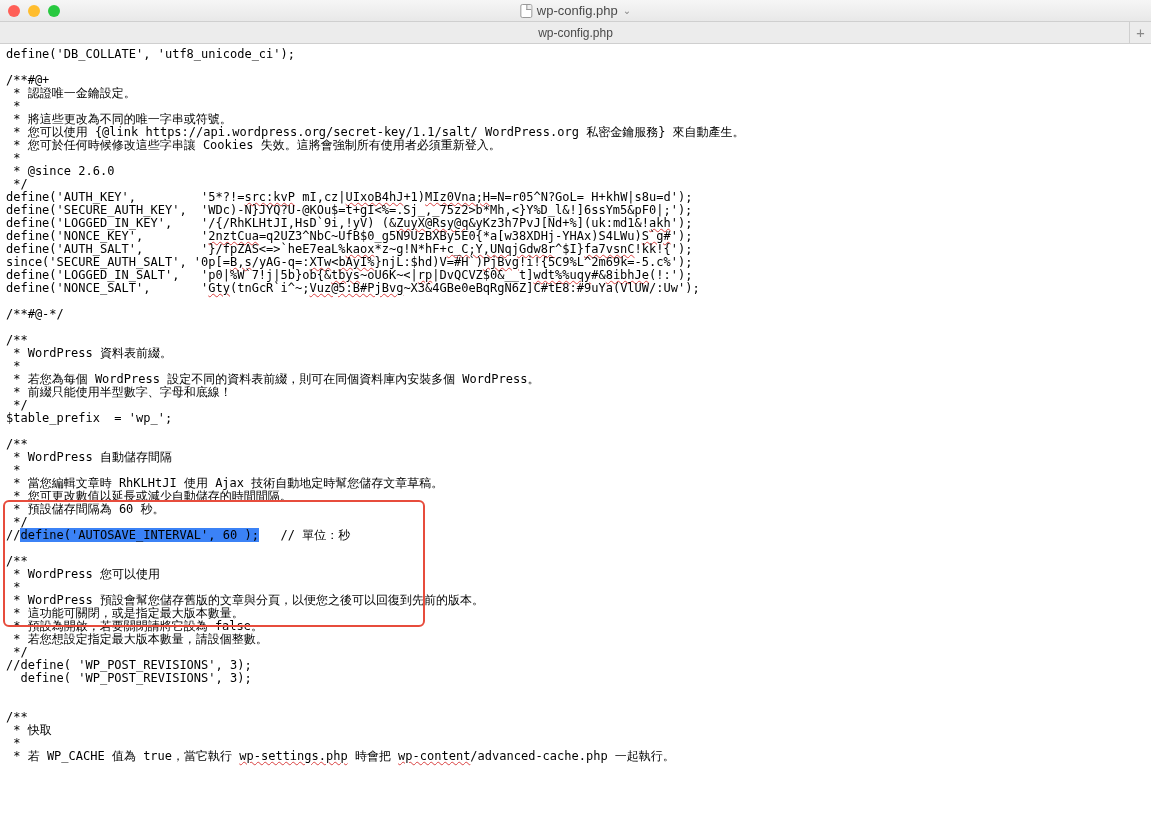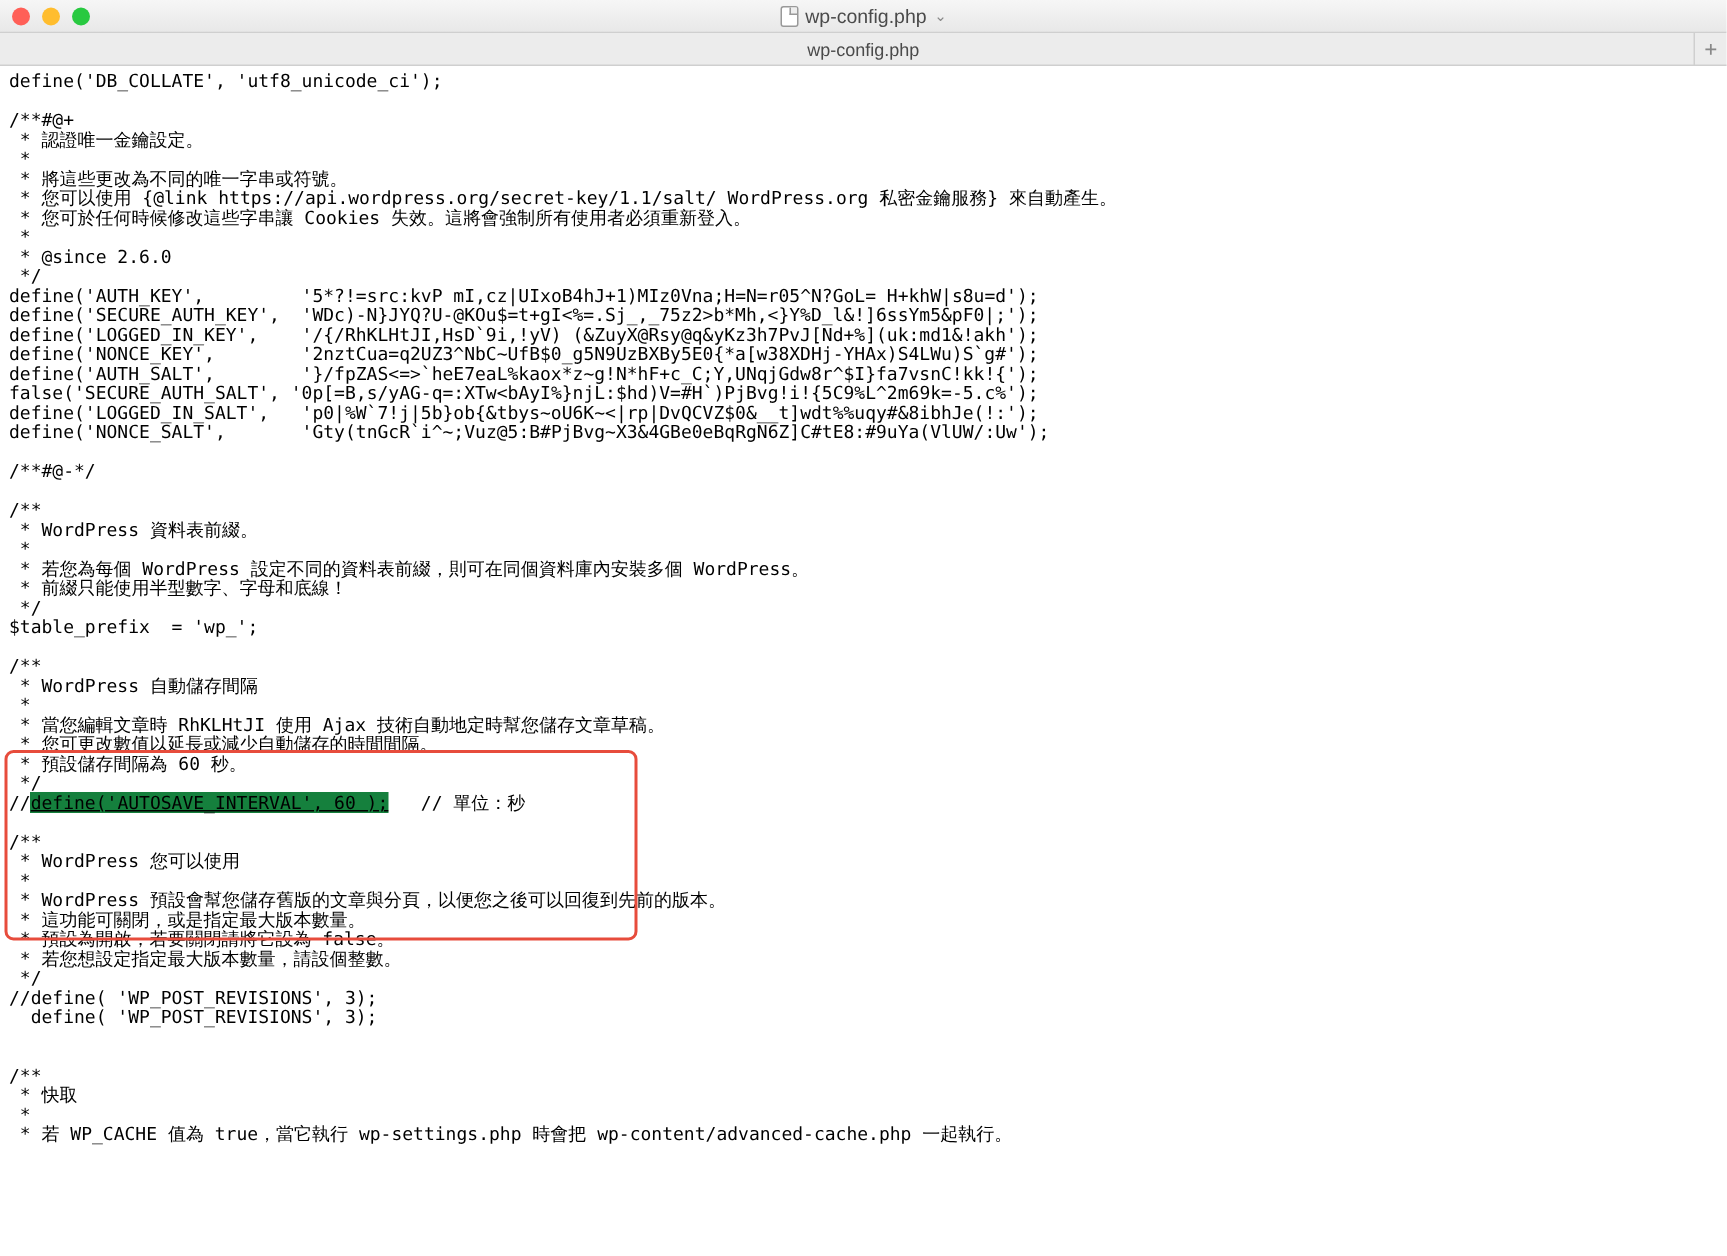--- a/index.html
+++ b/index.html
@@ -10,22 +10,22 @@
     .red { background: #ff5f57; }
     .yellow { background: #ffbd2e; }
     .green { background: #28c940; }
     .titlecenter { position: absolute; left: 50%; transform: translateX(-50%); display: flex; align-items: center; gap: 5px; color: #4a4a4a; font-family: -apple-system, "Helvetica Neue", sans-serif; font-size: 13px; }
     .doc-icon { width: 12px; height: 14px; background: #fff; border: 1px solid #999; border-radius: 2px; position: relative; }
     .doc-icon::after { content: ""; position: absolute; top: 0; right: 0; width: 4px; height: 4px; background: #eee; border-left: 1px solid #999; border-bottom: 1px solid #999; }
     .tabbar { height: 22px; background: #ececec; border-bottom: 1px solid #cfcfcf; display: flex; align-items: center; justify-content: center; position: relative; }
     .tab { flex: 1; font-family: -apple-system, "Helvetica Neue", sans-serif; font-size: 12px; text-align: center; color: #4a4a4a; line-height: 22px; }
     .addtab { position: absolute; right: 0; top: 0; width: 22px; height: 22px; border-left: 1px solid #cfcfcf; text-align: center; line-height: 22px; color: #888; font-size: 14px; }
     .editor { white-space: pre; padding: 4px 6px 10px 6px; color: #000; line-height: 13px; letter-spacing: 0; overflow: auto; height: calc(837px - 44px); }
-    .sq { text-decoration-style: wavy; text-decoration-color: #d94040; text-decoration-thickness: 1px; text-underline-offset: 1px; }
-    .hl { background: #15803d; text-decoration: underline; }
+    .sq { text-decoration: underline; text-decoration-style: wavy; text-decoration-color: #d94040; text-decoration-thickness: 1px; text-underline-offset: 1px; }
+    .hl { background: #3b82f6; }
     .redbox { position: absolute; border: 2px solid #e74c3c; border-radius: 6px; pointer-events: none; }
     .container { position: relative; }
   </style>
 </head>
 <body>
 
 <div class="titlebar">
   <div class="traffic">
     <div class="tlight red"></div>
     <div class="tlight yellow"></div>
@@ -53,21 +53,21 @@
 <span> * 您可以使用 {@link https://api.wordpress.org/secret-key/1.1/salt/ WordPress.org 私密金鑰服務} 來自動產生。</span>
 <span> * 您可於任何時候修改這些字串讓 Cookies 失效。這將會強制所有使用者必須重新登入。</span>
 <span> *</span>
 <span> * @since 2.6.0</span>
 <span> */</span>
 <span>define('AUTH_KEY',         '5*?!=</span><span class="sq">src:kvP</span><span> mI,cz|</span><span class="sq">UIxoB4hJ</span><span>+1)</span><span class="sq">MIz0Vna;H</span><span>=N=r05^N?GoL= H+khW|s8u=d');</span>
 <span>define('SECURE_AUTH_KEY',  'WDc)-N}JYQ?U-@KOu$=t+gI&lt;%=.Sj_,_75z2&gt;b*Mh,&lt;}Y%D_l&amp;!]6ssYm5&amp;pF0|;');</span>
 <span>define('LOGGED_IN_KEY',    '/{/RhKLHtJI,HsD`9i,!yV) (&amp;</span><span class="sq">ZuyX@Rsy@q</span><span>&amp;yKz3h7PvJ[Nd+%](uk:md1&amp;!</span><span class="sq">akh</span><span>');</span>
 <span>define('NONCE_KEY',        '</span><span class="sq">2nztCua</span><span>=q2UZ3^NbC~UfB$0_g5N9UzBXBy5E0{*a[w38XDHj-YHAx)S4LWu)</span><span class="sq">S`g#</span><span>');</span>
 <span>define('AUTH_SALT',        '}/fpZAS&lt;=&gt;`heE7eaL%</span><span class="sq">kaox</span><span>*z~g!N*hF+</span><span class="sq">c_C;Y,UNqjGdw8r</span><span>^$I}</span><span class="sq">fa7vsnC</span><span>!kk!{');</span>
-<span>false('SECURE_AUTH_SALT', '0p[=</span><span class="sq">B,s</span><span>/yAG-q=:</span><span class="sq">XTw</span><span>&lt;</span><span class="sq">bAyI%</span><span>}njL:$hd)V=#H`)</span><span class="sq">PjBvg</span><span>!i!{5C9%L^2m69k=-5.c%');</span>
+<span>since('SECURE_AUTH_SALT', '0p[=</span><span class="sq">B,s</span><span>/yAG-q=:</span><span class="sq">XTw</span><span>&lt;</span><span class="sq">bAyI%</span><span>}njL:$hd)V=#H`)</span><span class="sq">PjBvg</span><span>!i!{5C9%L^2m69k=-5.c%');</span>
 <span>define('LOGGED_IN_SALT',   'p0|%W`7!j|5b}ob{&amp;</span><span class="sq">tbys</span><span>~oU6K~&lt;|</span><span class="sq">rp</span><span>|DvQCVZ$0&amp;__t]</span><span class="sq">wdt%%uqy</span><span>#&amp;</span><span class="sq">8ibhJe</span><span>(!:');</span>
 <span>define('NONCE_SALT',       '</span><span class="sq">Gty</span><span>(tnGcR`i^~;</span><span class="sq">Vuz@5:B#PjBvg</span><span>~X3&amp;4GBe0eBqRgN6Z]C#tE8:#9uYa(VlUW/:Uw');</span>
 
 <span>/**#@-*/</span>
 
 <span>/**</span>
 <span> * WordPress 資料表前綴。</span>
 <span> *</span>
 <span> * 若您為每個 WordPress 設定不同的資料表前綴，則可在同個資料庫內安裝多個 WordPress。</span>
 <span> * 前綴只能使用半型數字、字母和底線！</span>

